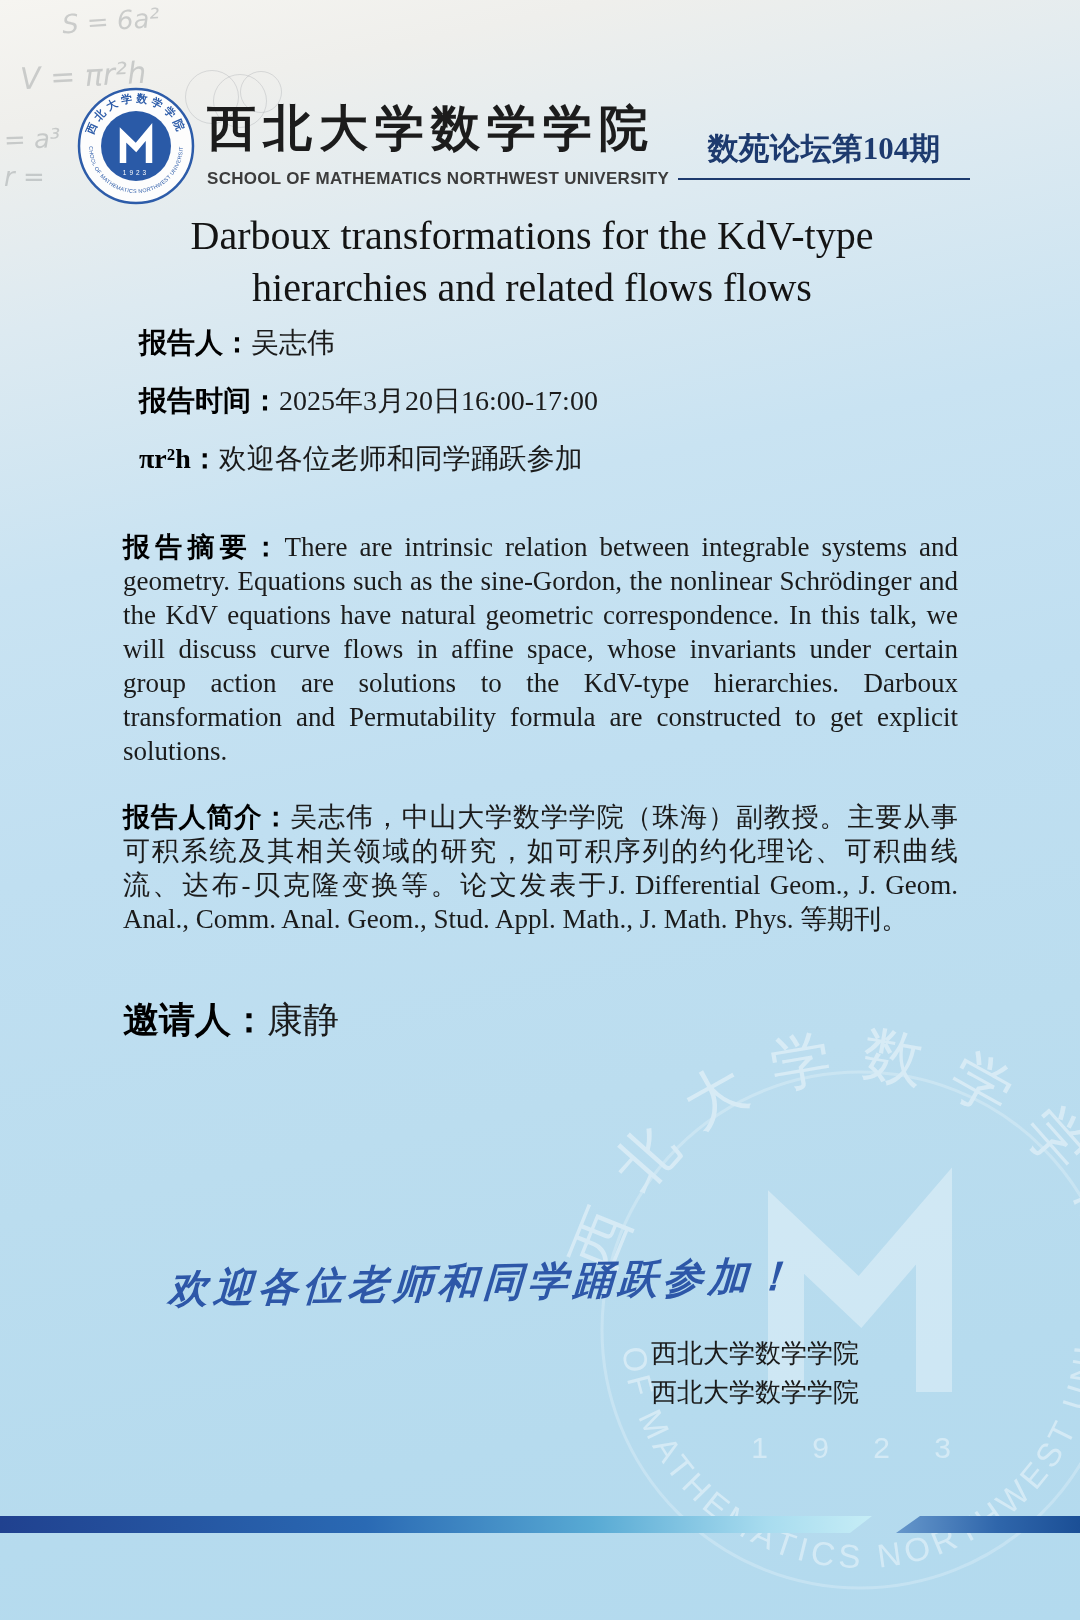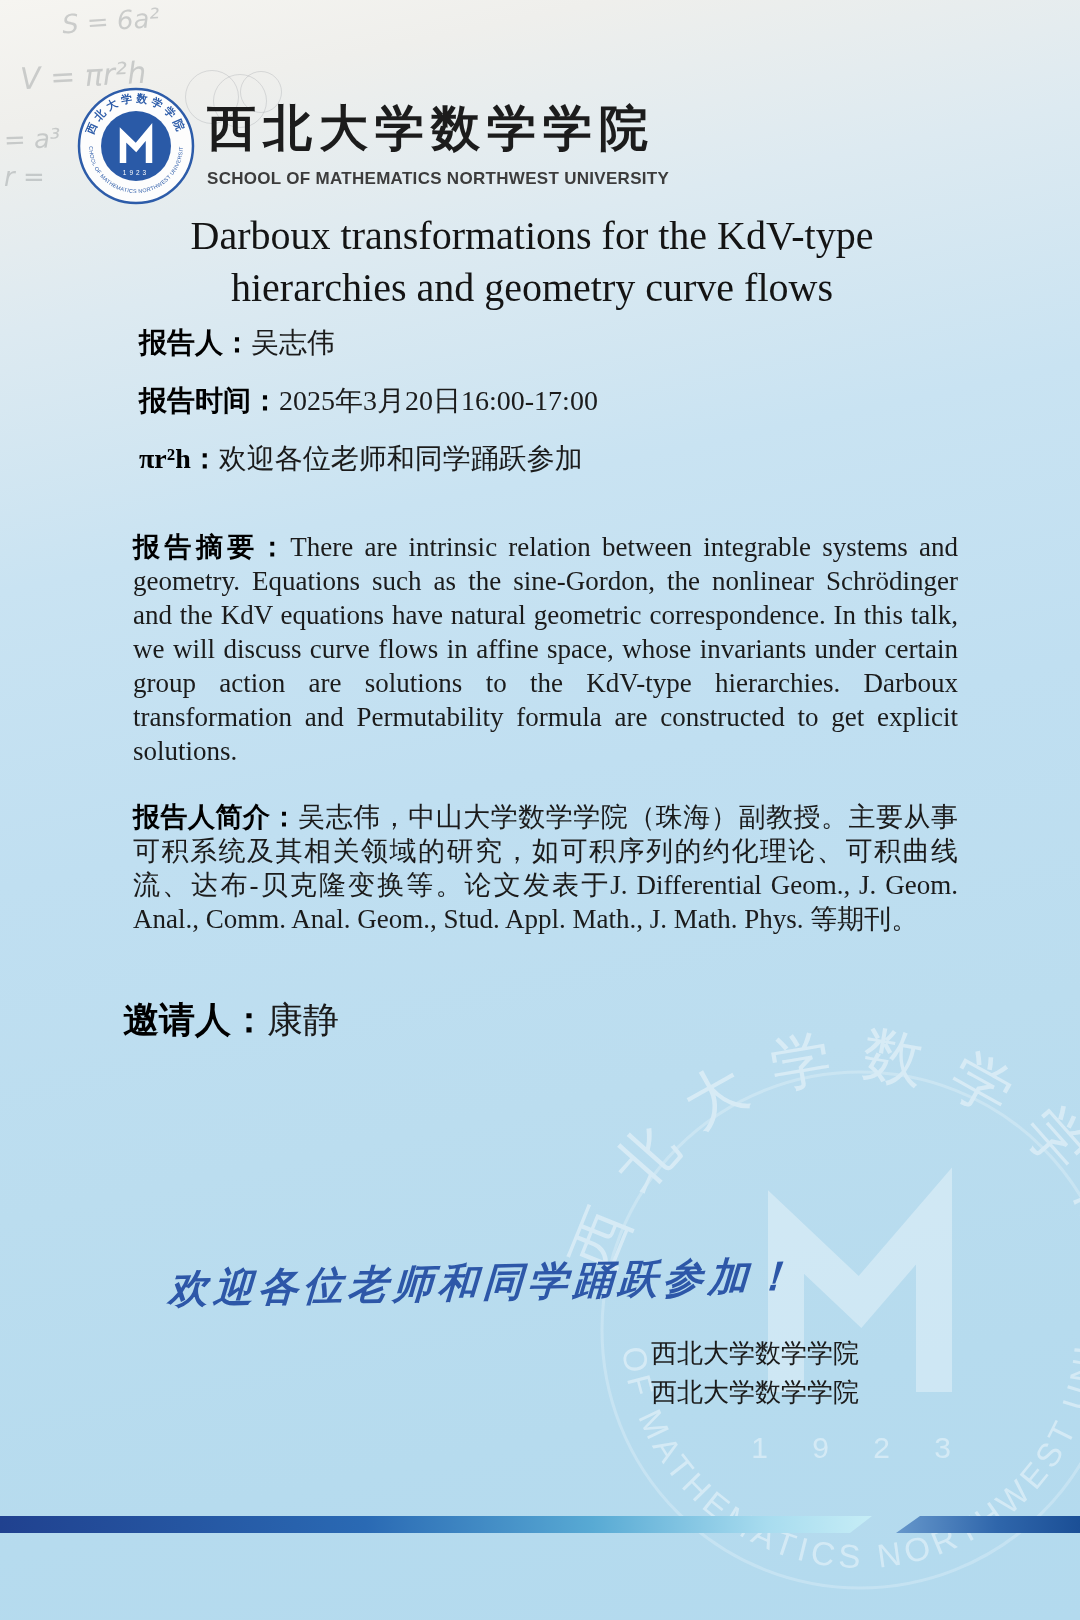--- a/index.html
+++ b/index.html
@@ -71,21 +71,21 @@
     text-align:center;font-size:40px;line-height:52px;color:#141414;
   }
 
   
   .details{position:absolute;left:139px;right:120px;top:324px;font-size:28px;}
   .details .row{margin-bottom:20px;white-space:nowrap;}
   .lbl{font-weight:700;color:#000;}
 
   
   .para{
-    position:absolute;left:133px;right:122px;
+    position:absolute;left:123px;right:122px;
     font-size:27px;line-height:34px;
     text-align:justify;text-justify:inter-word;
   }
   .abstract{top:503px;}
   .bio{top:780px;margin-top:20px;}
 
   .inviter{position:absolute;left:123px;top:996px;font-size:36px;}
 
   
   .welcome{
@@ -161,24 +161,25 @@
     <circle cx="60" cy="60" r="35" fill="#2a5aa7"></circle>
     <path d="M47,77 V49 L60,61.5 L73,46 V77" stroke="#ffffff" stroke-width="6.5" fill="none" stroke-linejoin="miter"></path>
     <text x="60" y="89" font-size="6.5" letter-spacing="3" fill="#ffffff" text-anchor="middle" font-family="Liberation Sans, DejaVu Sans, sans-serif">1923</text>
   </svg>
 
   <div class="org-block">
     <div class="org-zh">西北大学数学学院</div>
     <div class="org-en">SCHOOL OF MATHEMATICS NORTHWEST UNIVERSITY</div>
   </div>
 
+  <div class="series-badge">数苑论坛第104期</div>
 
   <div class="talk-title">
     <div>Darboux transformations for the KdV-type</div>
-    <div>hierarchies and geometry curve flows</div>
+    <div>hierarchies and related flows flows</div>
   </div>
 
   <div class="details">
     <div class="row">
       <span class="lbl">报告人：</span><span>吴志伟</span>
     </div>
     <div class="row">
       <span class="lbl">报告时间：</span><span>2025年3月20日16:00-17:00</span>
     </div>
     <div class="row">

